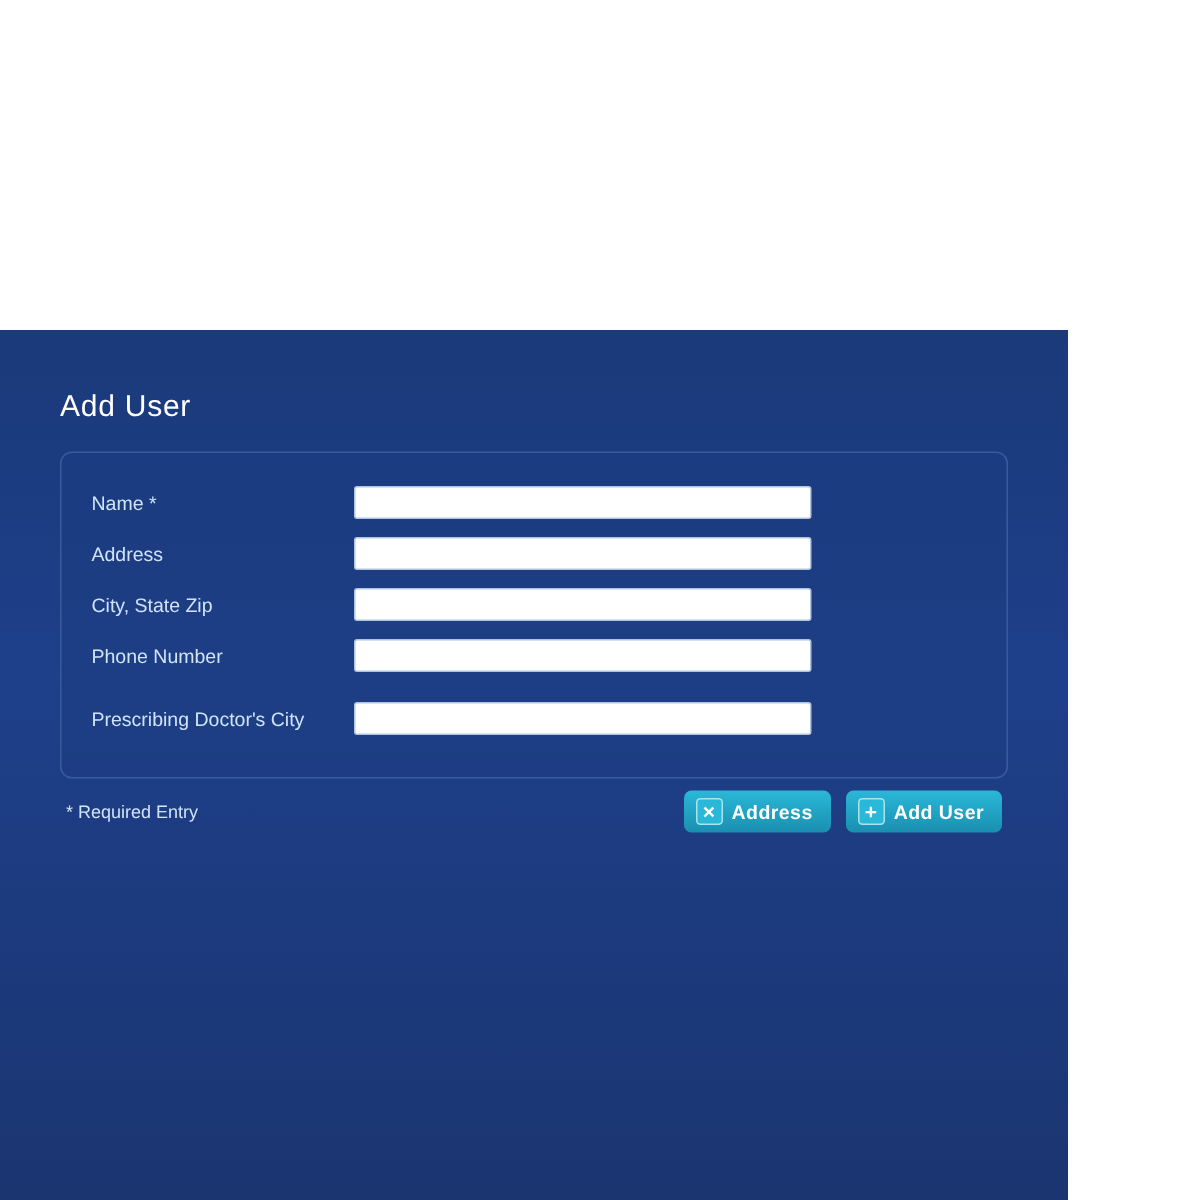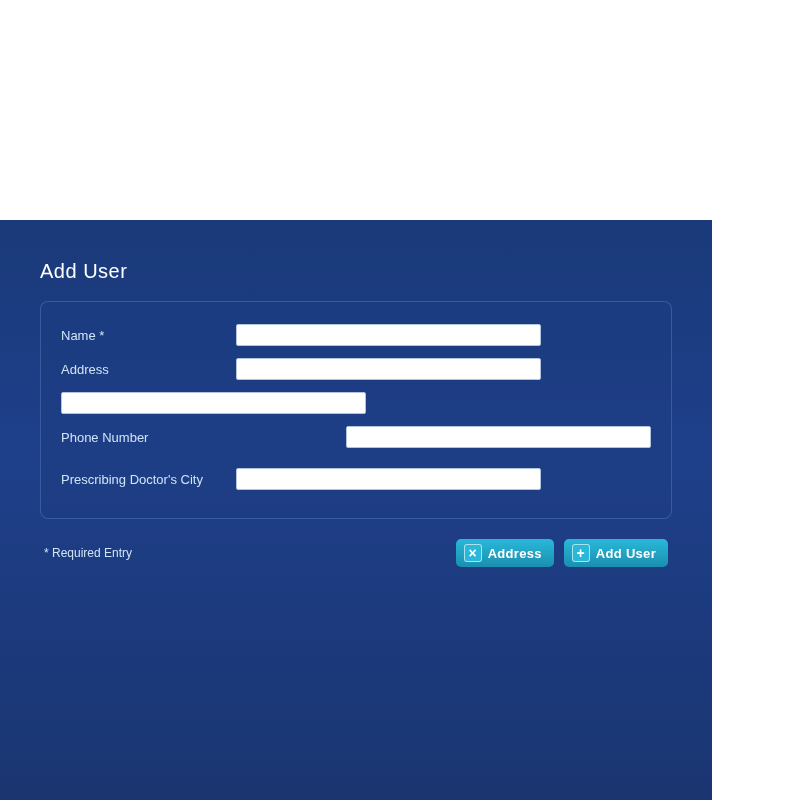--- a/index.html
+++ b/index.html
@@ -46,21 +46,20 @@
 
     .form-row {
       display: flex;
       align-items: center;
       margin-bottom: 4px;
       min-height: 30px;
     }
 
     .form-row.spacer {
       margin-bottom: 12px;
-      justify-content: space-between;
     }
 
     .form-label {
       color: #d0e4f7;
       font-size: 13px;
       width: 175px;
       flex-shrink: 0;
     }
 
     .form-input {
@@ -72,21 +71,21 @@
       padding: 2px 5px;
       font-size: 12px;
       color: #333;
       outline: none;
     }
 
     .footer-row {
       display: flex;
       align-items: center;
       justify-content: space-between;
-      margin-top: 20px;
+      margin-top: 8px;
       padding: 0 4px;
     }
 
     .required-note {
       color: #d0e4f7;
       font-size: 12px;
     }
 
     .button-group {
       display: flex;
@@ -147,20 +146,21 @@
       <label class="form-label">Name *</label>
       <input class="form-input" type="text" style="">
     </div>
 
     <div class="form-row">
       <label class="form-label">Address</label>
       <input class="form-input" type="text" style="">
     </div>
 
     <div class="form-row">
+      <label class="form-label">City, State Zip</label>
       <input class="form-input" type="text" style="">
     </div>
 
     <div class="form-row spacer">
       <label class="form-label">Phone Number</label>
       <input class="form-input" type="text" style="">
     </div>
 
     <div class="form-row">
       <label class="form-label">Prescribing Doctor's City</label>

